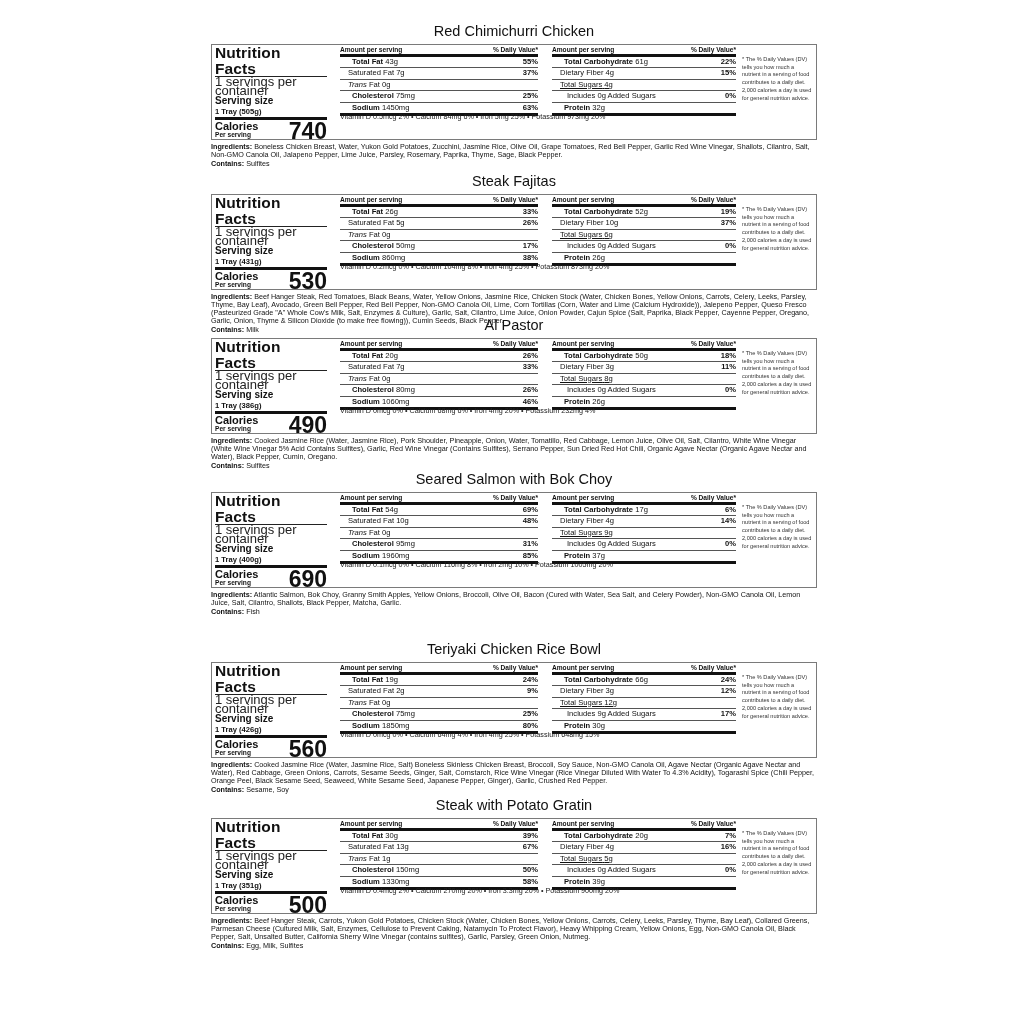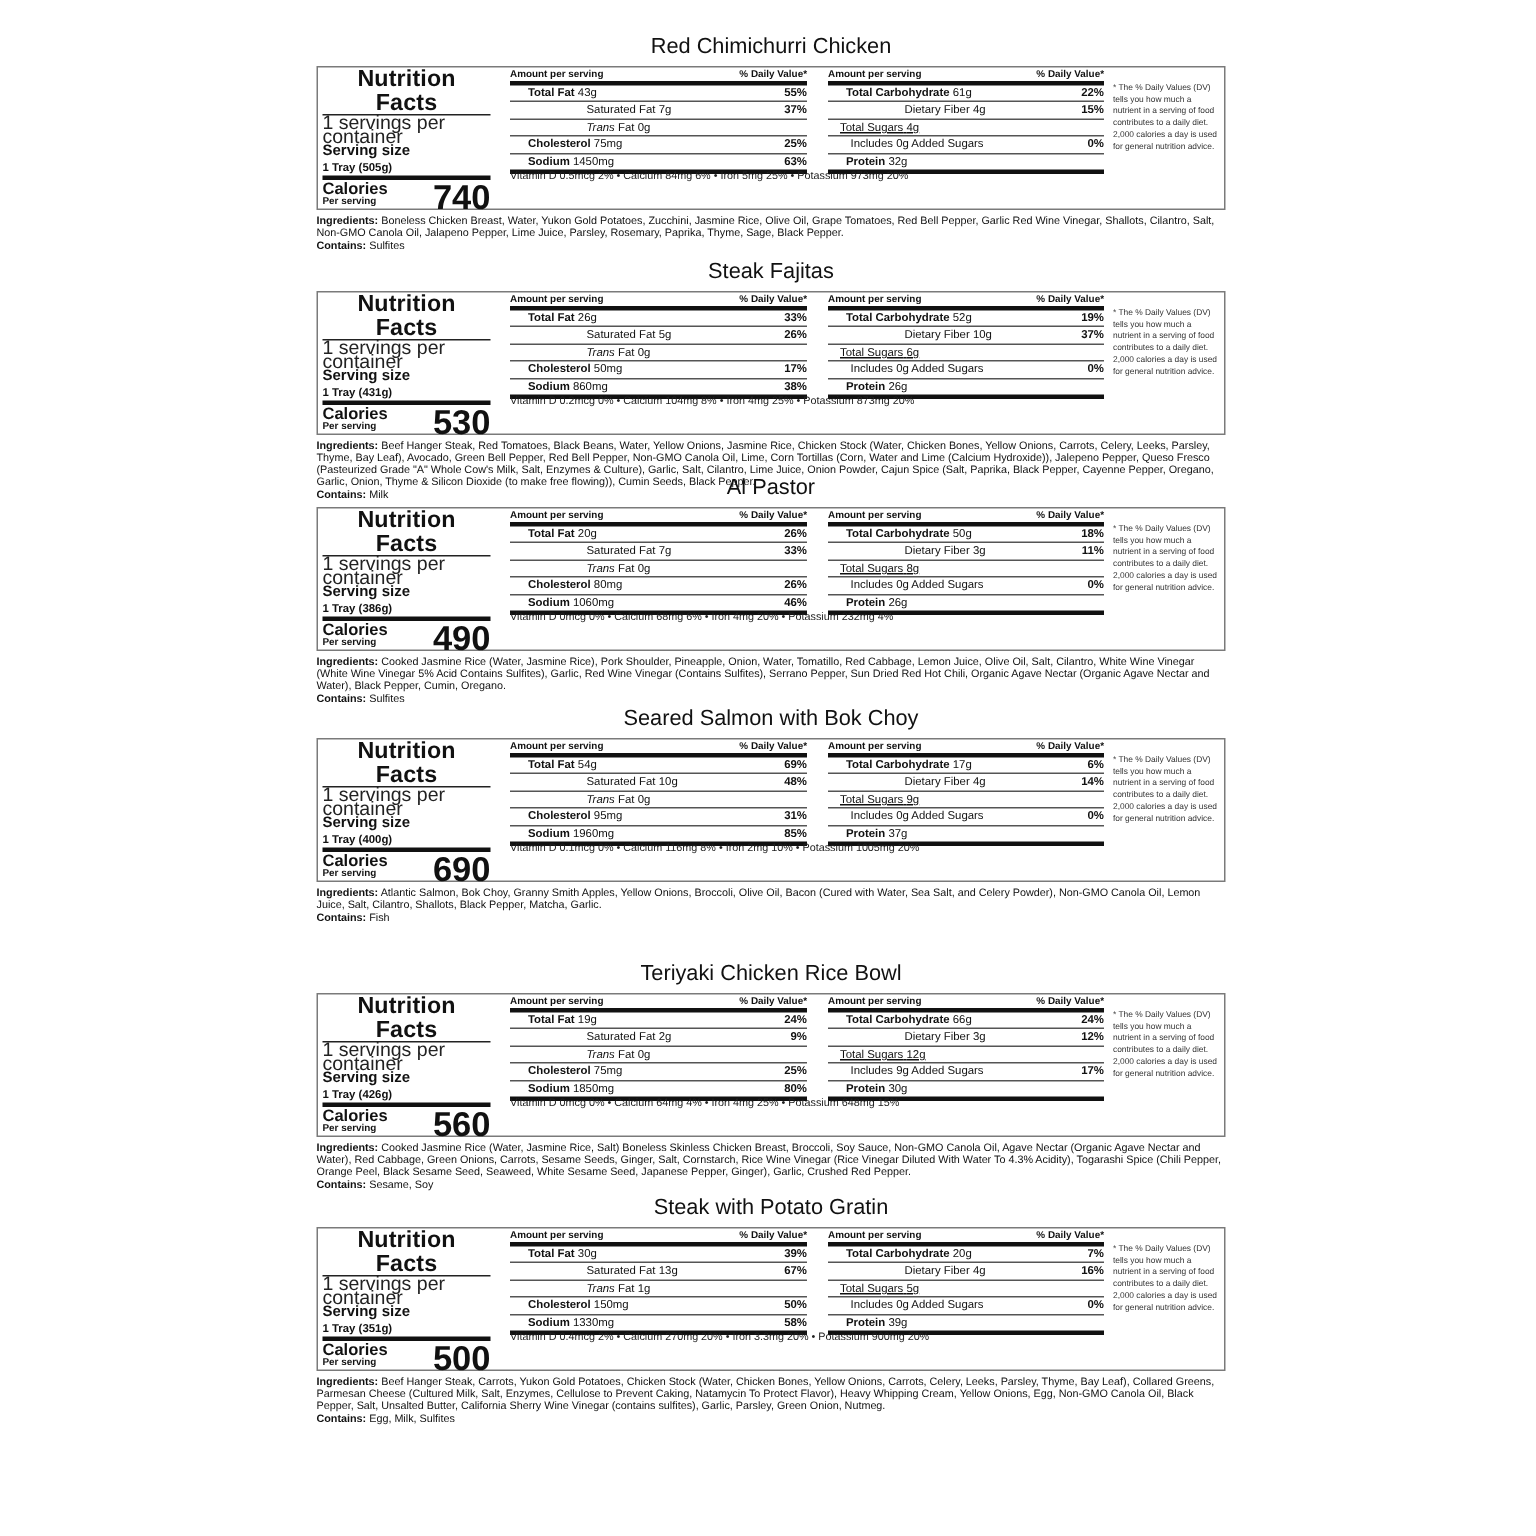--- a/index.html
+++ b/index.html
@@ -3,38 +3,38 @@
 <meta charset="utf-8">
 <style>
   * { box-sizing: border-box; margin: 0; padding: 0; }
   html, body { width: 1024px; height: 1024px; background: #ffffff; overflow: hidden; }
   body { font-family: "Liberation Sans", sans-serif; color: #111; position: relative; }
   .page { position: absolute; left: 0; top: 0; width: 1012px; height: 1024px; }
   .item { position: absolute; left: 211px; width: 606px; }
   .title { text-align: center; font-size: 14.5px; color: #111; height: 18px; line-height: 18px; margin-left: 0; width: 606px; padding-left: 0; }
   .panel { position: relative; width: 606px; height: 96px; border: 1px solid #7a7a7a; background: #fff; margin-top: 4px; }
   .left { position: absolute; left: 3px; top: 1px; width: 112px; }
-  .nf-head { font-family: "Liberation Sans", sans-serif; font-weight: 900; font-size: 15.5px; line-height: 14.5px; letter-spacing: 0.1px; text-align: center; }
+  .nf-head { font-family: "Liberation Sans", sans-serif; font-weight: 900; font-size: 15.5px; line-height: 14.5px; letter-spacing: 0.1px; }
   .nf-rule { border-bottom: 1px solid #222; margin-top: 1px; }
   .spc { font-size: 13px; line-height: 9px; color: #222; }
   .ssz { font-size: 10px; font-weight: bold; line-height: 11px; }
   .tray { font-size: 7.6px; font-weight: bold; line-height: 11px; border-bottom: 3px solid #111; }
   .cal { position: relative; height: 22px; }
   .cal-label { position: absolute; left: 0; top: 1px; font-weight: 900; font-size: 11px; line-height: 10px; }
   .cal-sub { position: absolute; left: 0; top: 11px; font-weight: bold; font-size: 6.6px; }
   .cal-num { position: absolute; right: 0; top: -1px; font-weight: 900; font-size: 23px; line-height: 24px; text-align: right; }
   .col { position: absolute; top: 1px; }
   .colA { left: 128px; width: 198px; }
   .colB { left: 340px; width: 184px; }
   .hdr { display: flex; justify-content: space-between; font-size: 6.6px; font-weight: bold; line-height: 8px; border-bottom: 3px solid #111; }
   .row { display: flex; justify-content: space-between; font-size: 7.6px; line-height: 10.4px; border-bottom: 1px solid #555; }
   .row.last { border-bottom: 3px solid #111; }
   .row .nm b { font-weight: 900; margin-left: 12px; }
   .row .pct { font-weight: bold; }
-  .ind1 { padding-left: 8px; margin-left: 43px; }
+  .ind1 { padding-left: 8px; }
   .ind2 { padding-left: 8px; text-decoration: underline; }
   .ind3 { padding-left: 15px; }
   .vit { position: absolute; left: 128px; top: 67px; font-size: 7.2px; color: #222; white-space: nowrap; }
   .foot { position: absolute; left: 530px; top: 11px; width: 72px; font-size: 5.6px; line-height: 7.7px; color: #333; }
   .ing { font-size: 7.2px; line-height: 8px; margin-top: 3px; color: #111; padding-left: 0; width: 606px; }
   .ing b, .con b { font-weight: 900; }
   .con { font-size: 7.2px; line-height: 9px; color: #111; }
   i { font-style: italic; }
 </style>
 </head>

